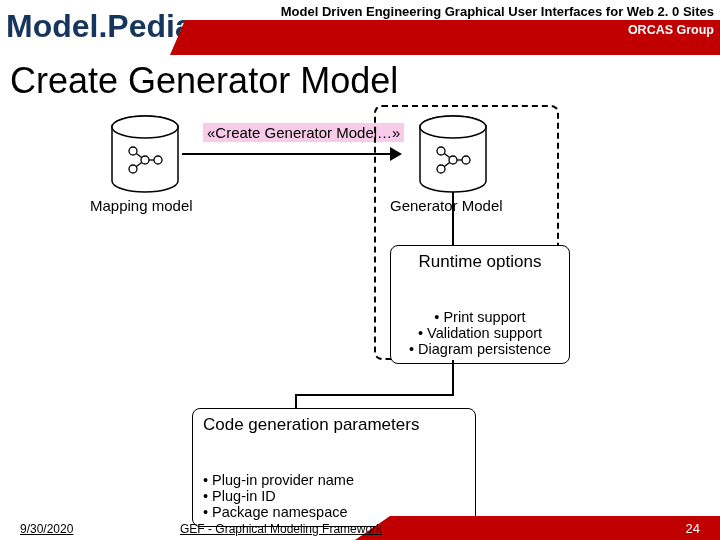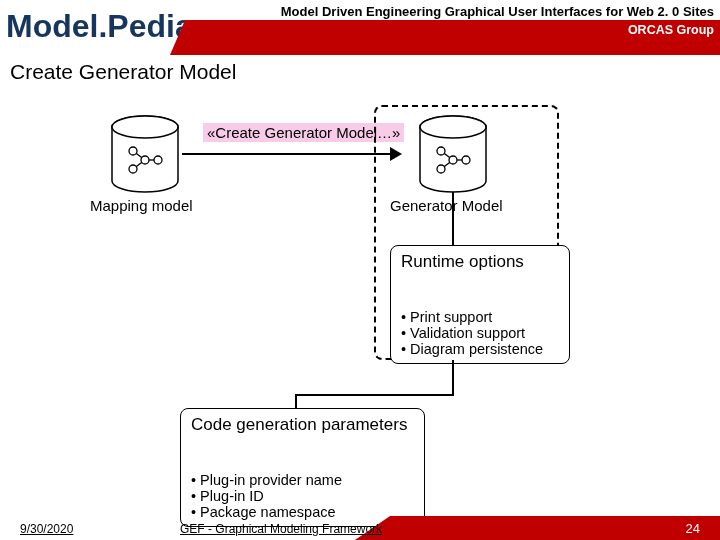--- a/index.html
+++ b/index.html
@@ -2,21 +2,21 @@
 <html><head>
 <meta charset="utf-8">
 <style>
   * { margin: 0; padding: 0; box-sizing: border-box; }
   body { width: 720px; height: 540px; font-family: Arial, sans-serif; background: #fff; position: relative; overflow: hidden; }
   .header { position: relative; height: 55px; }
   .logo { position: absolute; left: 6px; top: 8px; font-family: Verdana, sans-serif; font-size: 32px; font-weight: bold; color: #17365D; }
   .header-title { position: absolute; right: 6px; top: 4px; font-size: 13px; font-weight: bold; color: #000; }
   .red-bar { position: absolute; left: 185px; top: 20px; right: 0; height: 35px; background: #C00000; color: #fff; text-align: right; padding: 2px 6px 0 0; font-size: 12.5px; font-weight: bold; line-height: 1.3; }
   .red-diag { position: absolute; left: 170px; top: 20px; width: 0; height: 0; border-bottom: 35px solid #C00000; border-left: 15px solid transparent; }
-  .slide-title { position: absolute; left: 10px; top: 60px; font-family: Verdana, sans-serif; font-size: 21px; color: #000; }
+  .slide-title { position: absolute; left: 10px; top: 60px; font-family: Verdana, sans-serif; font-size: 36px; color: #000; }
   .diagram { position: absolute; left: 90px; top: 105px; width: 540px; height: 390px; }
   .cyl { position: absolute; }
   .cyl svg { display: block; }
   .graph-icon { position: absolute; }
   .caption { position: absolute; font-family: Arial, sans-serif; font-size: 15px; color: #000; }
   .action-label { position: absolute; font-family: Arial, sans-serif; font-size: 15px; color: #000; background: #F8CCE8; padding: 1px 4px; }
   .arrow-line { position: absolute; background: #000; height: 2px; }
   .arrow-head { position: absolute; width: 0; height: 0; }
   .vline { position: absolute; background: #000; width: 2px; }
   .dashed-box { position: absolute; border: 2px dashed #000; border-radius: 8px; }
@@ -86,35 +86,35 @@
       <circle cx="8" cy="8" r="4" fill="#fff" stroke="#000" stroke-width="1.3"></circle>
       <circle cx="8" cy="26" r="4" fill="#fff" stroke="#000" stroke-width="1.3"></circle>
       <circle cx="20" cy="17" r="4" fill="#fff" stroke="#000" stroke-width="1.3"></circle>
       <circle cx="33" cy="17" r="4" fill="#fff" stroke="#000" stroke-width="1.3"></circle>
     </svg>
   </div>
   <div class="caption" style="left:300px; top:92px; width:130px;">Generator Model</div>
 
   <div class="dashed-box" style="left:284px; top:0px; width:185px; height:255px;"></div>
 
-  <div class="box" style="left:300px; top:140px; width:180px;">
+  <div class="box" style="left:300px; top:140px; width:180px;text-align:center;">
     <div class="box-title">Runtime options</div>
     <ul>
       <li>Print support</li>
       <li>Validation support</li>
       <li>Diagram persistence</li>
     </ul>
   </div>
 
   <div class="vline" style="left:362px; top:87px; height:53px;"></div>
   <div class="vline" style="left:362px; top:255px; height:35px;"></div>
   <div style="position:absolute; left:205px; top:289px; width:159px; height:2px; background:#000;"></div>
   <div class="vline" style="left:205px; top:289px; height:15px;"></div>
 
-  <div class="box" style="left:90px; top:303px; width:245px;">
+  <div class="box" style="left:102px; top:303px; width:284px;">
     <div class="box-title">Code generation parameters</div>
     <ul>
       <li>Plug-in provider name</li>
       <li>Plug-in ID</li>
       <li>Package namespace</li>
     </ul>
   </div>
 
 </div>
 

